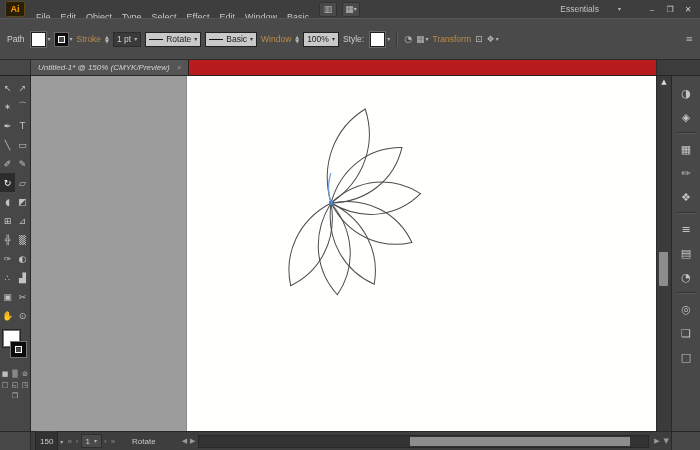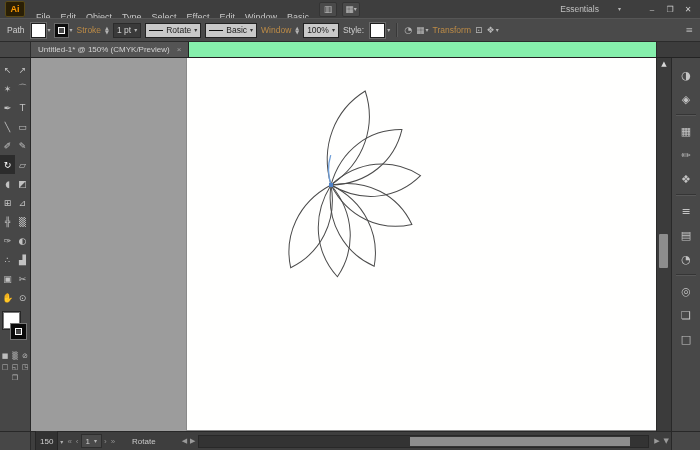--- a/index.html
+++ b/index.html
@@ -14,37 +14,37 @@
         display:flex;align-items:center;justify-content:center;border-radius:2px;margin-right:5px;border:1px solid #5a4a17;}
   .menu-item{padding:2px 5px;color:#c9c9c9;}
   .mb-icon{width:16px;height:13px;display:flex;align-items:center;justify-content:center;font-size:9px;color:#bdbdbd;
            background:#4a4a4a;border:1px solid #343434;border-radius:2px;margin-left:4px;}
   .mb-spacer{flex:1;}
   .workspace{display:flex;align-items:center;gap:19px;font-size:8.5px;color:#c0c0c0;margin-right:20px;}
   .winbtn{width:14px;height:12px;display:flex;align-items:center;justify-content:center;font-size:8px;color:#cfcfcf;margin-left:3px;}
 
   
   .controlbar{height:22px;background:#4a4a4a;border-top:1px solid #565656;border-bottom:1px solid #2b2b2b;
-              display:flex;align-items:center;font-size:8.5px;padding:0 7px;gap:4px;flex:0 0 auto;}
+              display:flex;align-items:center;font-size:8.5px;padding:9px 7px;gap:4px;flex:0 0 auto;}
   .cb-label{color:#cfcfcf;margin-right:2px;}
   .link{color:#bd8b46;}
   .dd{background:#3a3a3a;border:1px solid #2b2b2b;height:13px;display:flex;align-items:center;padding:0 3px;gap:3px;color:#cfcfcf;}
   .dd.light{background:#c9c9c9;color:#1d1d1d;border-color:#222;}
   .caret{font-size:6px;color:#b5b5b5;line-height:1;}
   .dd.light .caret{color:#333;}
   .swatch-fill{width:13px;height:13px;background:#ffffff;border:1px solid #1f1f1f;box-shadow:0 0 0 1px #6a6a6a;}
   .swatch-stroke{width:13px;height:13px;border:3px solid #0d0d0d;background:transparent;box-shadow:inset 0 0 0 1px #fff,0 0 0 1px #6a6a6a;box-sizing:border-box;}
   .spin{display:flex;flex-direction:column;font-size:5px;line-height:4px;color:#b5b5b5;}
   .wline{display:inline-block;width:14px;height:1px;background:#111;}
   .cb-sep{width:1px;height:14px;background:#383838;border-right:1px solid #5a5a5a;margin:0 2px;}
   .cb-icon{font-size:9px;color:#b8b8b8;display:flex;align-items:center;gap:1px;}
   .cb-right{margin-left:auto;font-size:9px;color:#b0b0b0;}
 
   
-  .tabstrip{height:15px;display:flex;background:#86efac;border-bottom:1px solid #232323;flex:0 0 auto;}
+  .tabstrip{height:15px;display:flex;background:#b91c1c;border-bottom:1px solid #232323;flex:0 0 auto;font-style:italic;}
   .tools-top{width:30px;background:#474747;border-right:1px solid #2b2b2b;flex:0 0 auto;}
   .doc-tab{background:#545454;display:flex;align-items:center;padding:0 7px;font-size:8px;color:#d2d2d2;gap:7px;
            border-right:1px solid #222;white-space:nowrap;}
   .tab-close{color:#9c9c9c;font-size:8px;}
   .tab-filler{flex:1;}
   .dock-top{width:43px;background:#3c3c3c;border-left:1px solid #2b2b2b;flex:0 0 auto;}
 
   
   .main{flex:1;display:flex;min-height:0;}
   .tools{width:30px;background:#474747;border-right:1px solid #282828;display:flex;flex-direction:column;align-items:center;padding-top:2px;flex:0 0 auto;}

